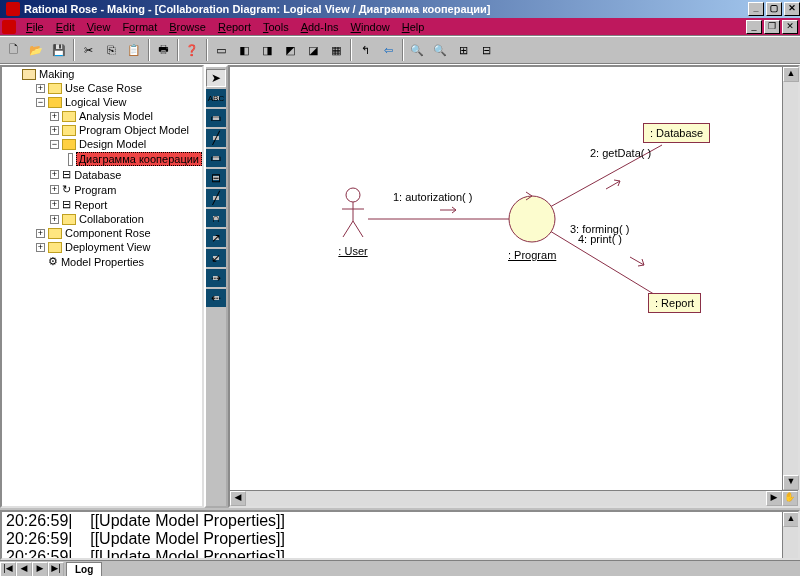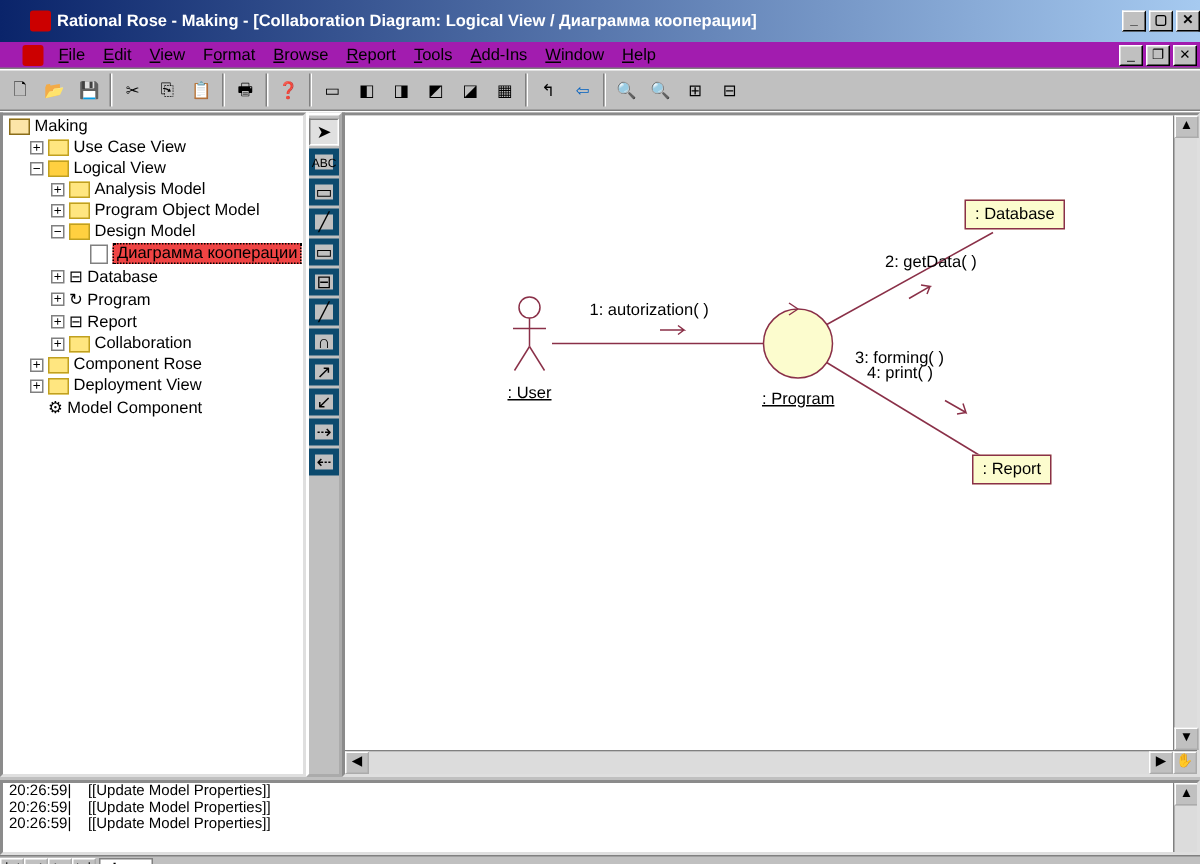--- a/index.html
+++ b/index.html
@@ -1,55 +1,55 @@
 <!DOCTYPE html>
 <html><head>
 <meta charset="utf-8">
 <style>
 *{box-sizing:border-box;margin:0;padding:0;font-family:Tahoma,Arial,sans-serif;font-size:11px}
 body{background:#c0c0c0;width:800px;height:576px;overflow:hidden;position:relative}
-.titlebar{background:linear-gradient(to right,#0a246a,#a6caf0);height:28px;display:flex;align-items:center;color:#fff;font-weight:bold;padding-left:20px}
+.titlebar{background:linear-gradient(to right,#0a246a,#a6caf0);height:18px;display:flex;align-items:center;color:#fff;font-weight:bold;padding-left:6px}
 .titlebar .icon{width:14px;height:14px;background:#c00;border-radius:2px;margin-right:4px;display:inline-block}
 .titlebar .btns{margin-left:auto;display:flex}
 .winbtn{width:16px;height:14px;background:#c0c0c0;border:1px solid #fff;border-right-color:#000;border-bottom-color:#000;margin-left:2px;text-align:center;line-height:11px;color:#000;font-size:9px;font-family:Marlett,Arial;cursor:pointer}
-.menubar{background:#a21caf;height:18px;display:flex;align-items:center;border-bottom:1px solid #808080;padding-left:15px}
+.menubar{background:#be185d;height:18px;display:flex;align-items:center;border-bottom:1px solid #808080;padding-left:2px}
 .menubar .icon{width:14px;height:14px;background:#c00;border-radius:2px;margin-right:4px}
 .menuitem{padding:1px 6px;cursor:pointer}
 .menuitem u{text-decoration:underline}
 .menubar .btns{margin-left:auto;display:flex;margin-right:2px}
 .toolbar{background:#c0c0c0;height:28px;display:flex;align-items:center;border-top:1px solid #fff;border-bottom:1px solid #808080;padding:2px}
 .tb-sep{width:6px;height:22px;border-left:1px solid #808080;border-right:1px solid #fff;margin:0 2px;width:2px}
 .tb-btn{width:23px;height:22px;border:1px solid #c0c0c0;display:flex;align-items:center;justify-content:center;cursor:pointer}
 .workarea{display:flex;height:444px;border-top:1px solid #fff}
 .treepane{width:204px;background:#fff;border:2px inset #dfdfdf;overflow:auto;font-size:11px}
 .tree ul{list-style:none;padding-left:14px}
 .tree li{white-space:nowrap;padding:1px 0;display:flex;align-items:center}
 .tree .tw{width:9px;height:9px;border:1px solid #808080;display:inline-flex;align-items:center;justify-content:center;margin-right:3px;font-size:9px;line-height:7px;background:#fff;cursor:pointer}
 .tree .sp{width:12px;display:inline-block}
 .folder{width:14px;height:11px;background:#ffe680;border:1px solid #c0a020;margin-right:3px;display:inline-block}
 .folder.open{background:#ffd040}
 .pkg{width:14px;height:11px;background:#fce5a8;border:1px solid #8a6d1a;margin-right:3px}
 .doc{width:12px;height:13px;background:#fff;border:1px solid #808080;margin-right:3px}
 .selected{background:#ef4444;border:1px dotted #000;padding:0 2px}
 .toolbox{width:24px;background:#c0c0c0;border:2px outset #fff;display:flex;flex-direction:column;align-items:center;padding-top:2px;gap:2px}
-.tool{width:20px;height:18px;border:4px solid #0c4a6e;display:flex;align-items:center;justify-content:center;cursor:pointer;font-size:12px}
+.tool{width:20px;height:18px;border:7px solid #0c4a6e;display:flex;align-items:center;justify-content:center;cursor:pointer;font-size:12px}
 .tool.active{border:1px solid #808080;border-right-color:#fff;border-bottom-color:#fff;background:#e0e0e0}
 .canvas-wrap{flex:1;display:flex;flex-direction:column;border:2px inset #dfdfdf}
 .canvas{flex:1;background:#fff;position:relative;overflow:hidden}
 .scroll-h{height:16px;background:#c0c0c0;border-top:1px solid #808080;display:flex}
 .scroll-btn{width:16px;height:15px;background:#c0c0c0;border:1px outset #fff;text-align:center;font-size:9px;cursor:pointer}
 .scroll-track{flex:1;background:#dcdcdc}
 .scroll-v{width:16px;background:#dcdcdc;border-left:1px solid #808080;display:flex;flex-direction:column}
 .canvas-row{flex:1;display:flex}
 .actor{position:absolute}
 .actor-label,.obj-label{text-align:center;text-decoration:underline;font-size:11px;margin-top:4px}
 .objbox{position:absolute;background:#fcfcce;border:1px solid #8a3048;padding:3px 6px;font-size:11px}
 .msg{position:absolute;font-size:11px;color:#000}
 .logpane{height:50px;border:2px inset #dfdfdf;background:#fff;overflow:auto;margin-top:2px;position:relative}
-.logline{font-size:10px;padding:0 4px;white-space:pre}
+.logline{font-size:16px;padding:0 4px;white-space:pre}
 .logtabs{height:18px;background:#c0c0c0;display:flex;align-items:center;border-top:1px solid #808080}
 .logtab-btn{width:16px;height:16px;border:1px outset #fff;background:#c0c0c0;text-align:center;font-size:9px;cursor:pointer}
 .logtab{background:#fff;border:1px solid #808080;padding:1px 8px;font-size:10px;font-weight:bold;margin-left:2px}
 svg{overflow:visible}
 </style>
 </head>
 <body>
 
 <div class="titlebar">
   <span class="icon"></span>
@@ -104,30 +104,30 @@
   <div class="tb-btn" style="color:#0060c0">⇦</div>
   <div class="tb-sep"></div>
   <div class="tb-btn">🔍</div>
   <div class="tb-btn">🔍</div>
   <div class="tb-btn">⊞</div>
   <div class="tb-btn">⊟</div>
 </div>
 
 <div class="workarea">
   <div class="treepane tree">
-    <ul style="padding-left:4px">
+    <ul style="padding-left:20px">
       <li>
           <span class="pkg"></span>
           <span>Making</span>
         </li>
       <ul>
         <li>
             <span class="tw">+</span>
             <span class="folder"></span>
-            <span>Use Case View</span>
+            <span>Use Case Rose</span>
           </li>
         <li>
             <span class="tw">−</span>
             <span class="folder open"></span>
             <span>Logical View</span>
           </li>
         <ul>
           <li>
               <span class="tw">+</span>
               <span class="folder"></span>
@@ -177,21 +177,21 @@
             <span>Component Rose</span>
           </li>
         <li>
             <span class="tw">+</span>
             <span class="folder"></span>
             <span>Deployment View</span>
           </li>
         <li>
             <span class="sp"></span>
             <span style="margin-right:3px">⚙</span>
-            <span>Model Component</span>
+            <span>Model Properties</span>
           </li>
       </ul>
     </ul>
   </div>
 
   <div class="toolbox">
     <div class="tool active">➤</div>
     <div class="tool" style="font-size:8px">ABC</div>
     <div class="tool">▭</div>
     <div class="tool">╱</div>
@@ -229,21 +229,21 @@
         <div class="actor" style="left:278px;top:128px">
           <svg width="48" height="48">
               <circle cx="24" cy="24" r="23" stroke="#8a3048" fill="#fcfcce"></circle>
               <path d="M 24 1 l -6 -4 m 6 4 l -6 4" stroke="#8a3048" fill="none"></path>
             </svg>
           <div class="obj-label">: Program</div>
         </div>
         <div class="objbox" style="left:413px;top:56px"><span>: Database</span></div>
         <div class="objbox" style="left:418px;top:226px"><span>: Report</span></div>
         <div class="msg" style="left:163px;top:124px">1: autorization( )</div>
-        <div class="msg" style="left:360px;top:92px">2: getData( )</div>
+        <div class="msg" style="left:360px;top:80px">2: getData( )</div>
         <div class="msg" style="left:340px;top:156px">3: forming( )</div>
         <div class="msg" style="left:348px;top:166px">4: print( )</div>
       </div>
       <div class="scroll-v">
         <div class="scroll-btn">▲</div>
         <div style="flex:1"></div>
         <div class="scroll-btn">▼</div>
       </div>
     </div>
     <div class="scroll-h">

